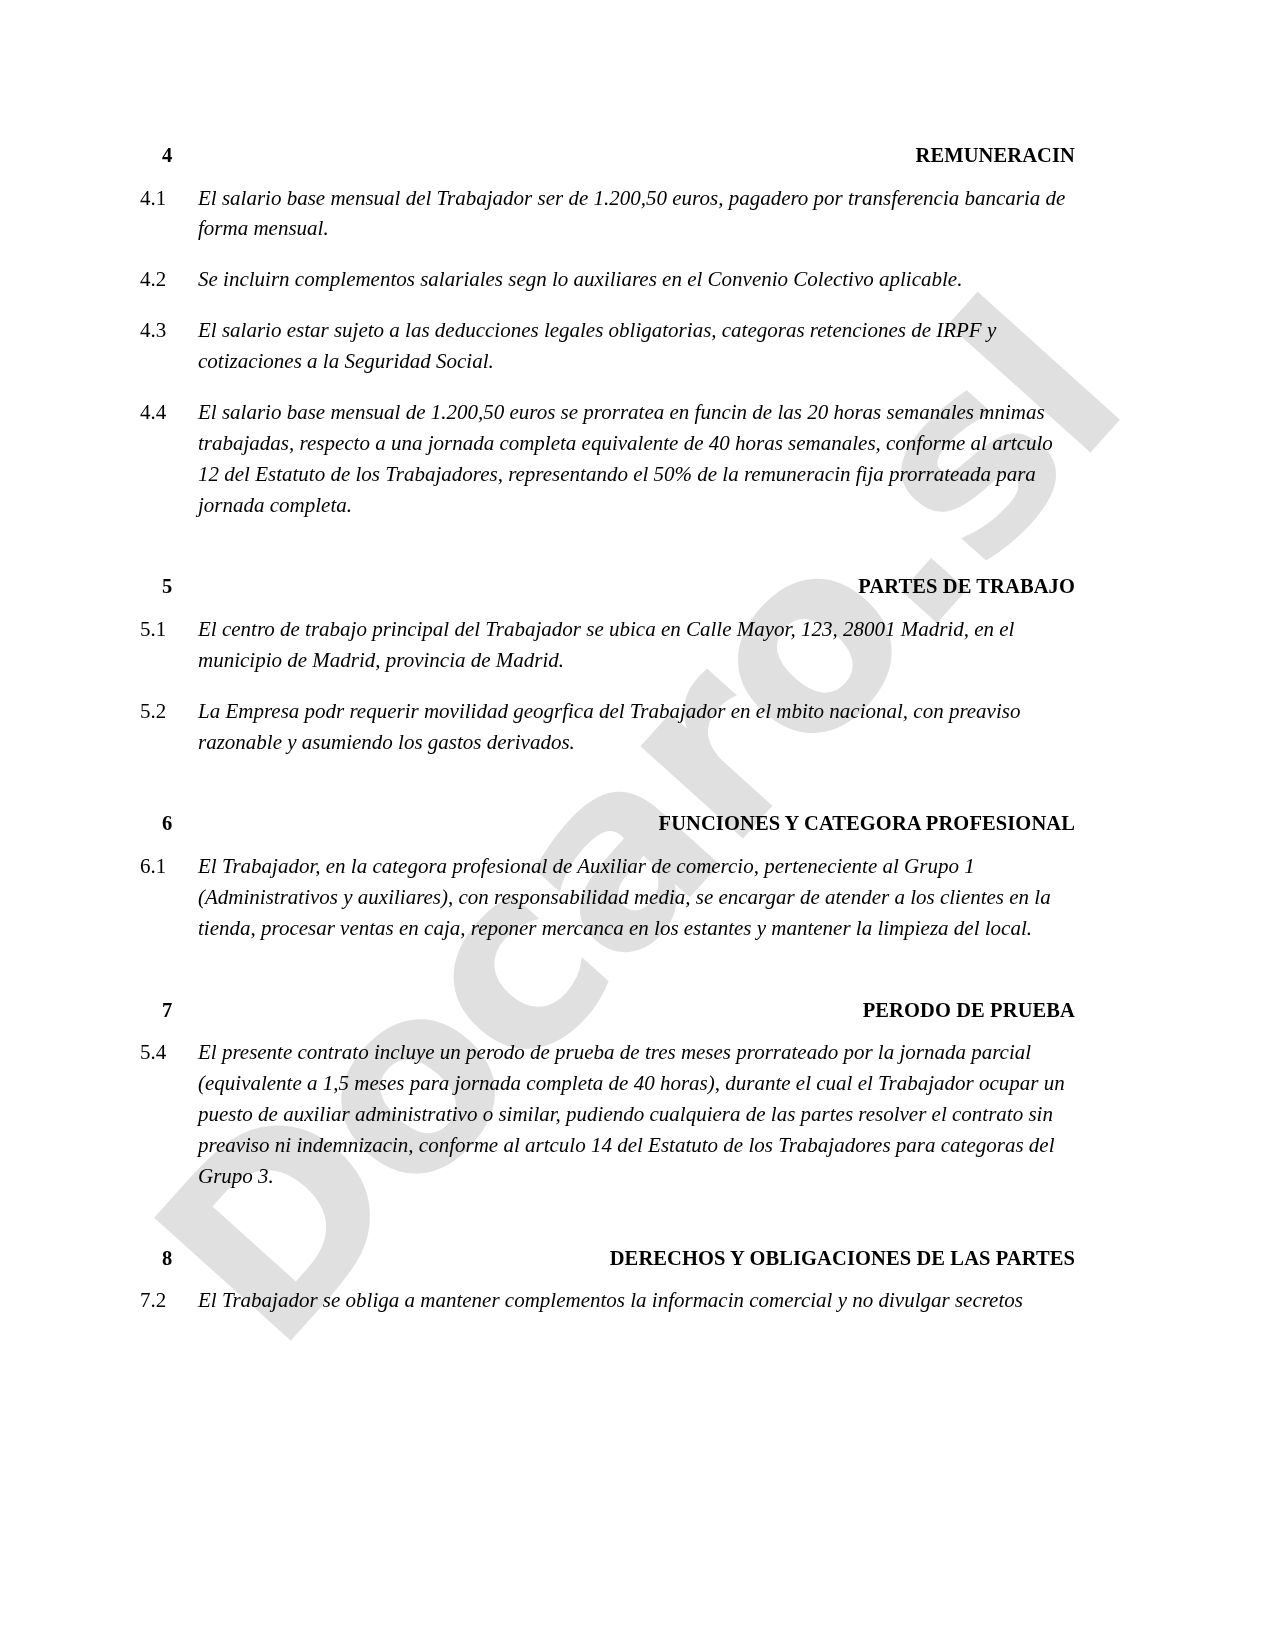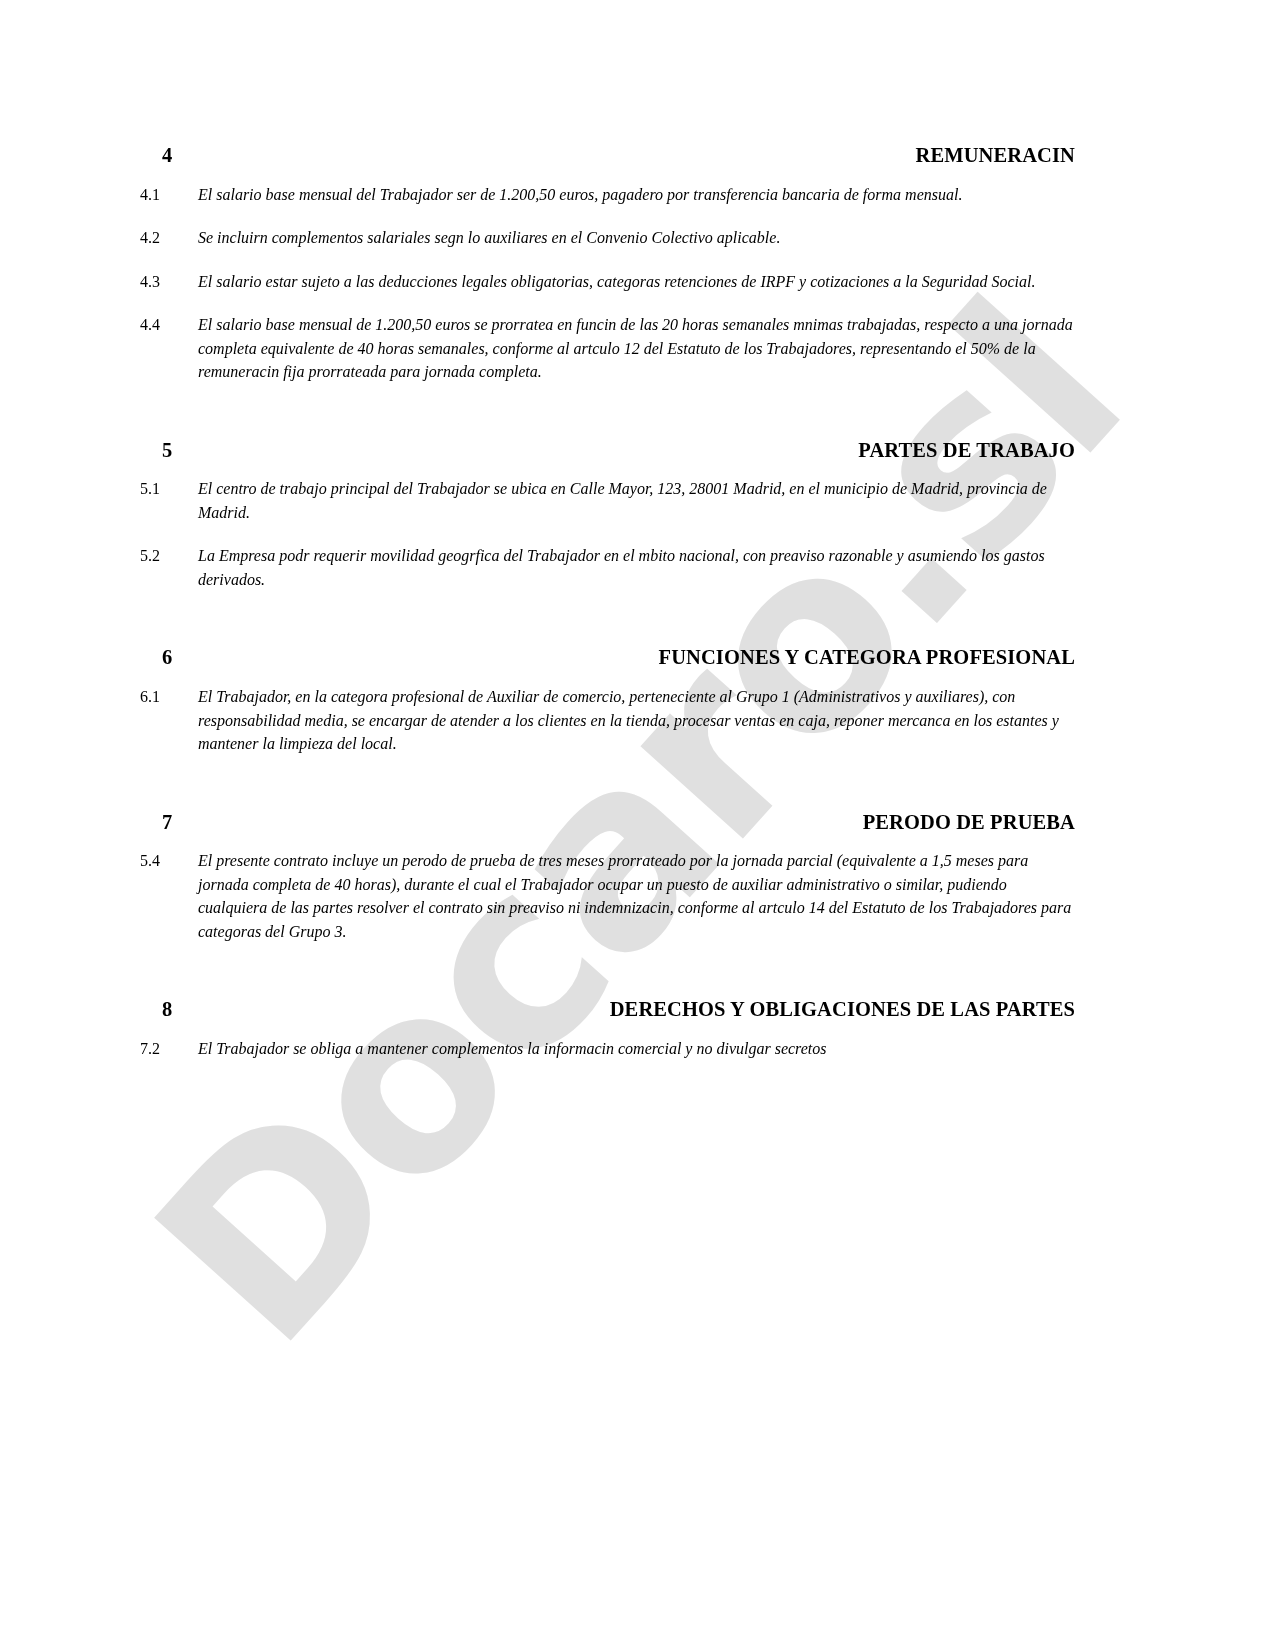--- a/index.html
+++ b/index.html
@@ -84,21 +84,21 @@
   .heading .title {
     flex: 1 1 auto;
     letter-spacing: 0.1px;
     text-align: right;
   }
 
   
   .clause {
     display: flex;
     align-items: baseline;
-    font-size: 16px;
+    font-size: 21px;
     line-height: 1.47;
     margin: 0 0 20px 0;
   }
   .clause .num {
     width: 58px;
     flex: 0 0 58px;
     text-align: left;
     box-sizing: border-box;
   }
   .clause .body {

